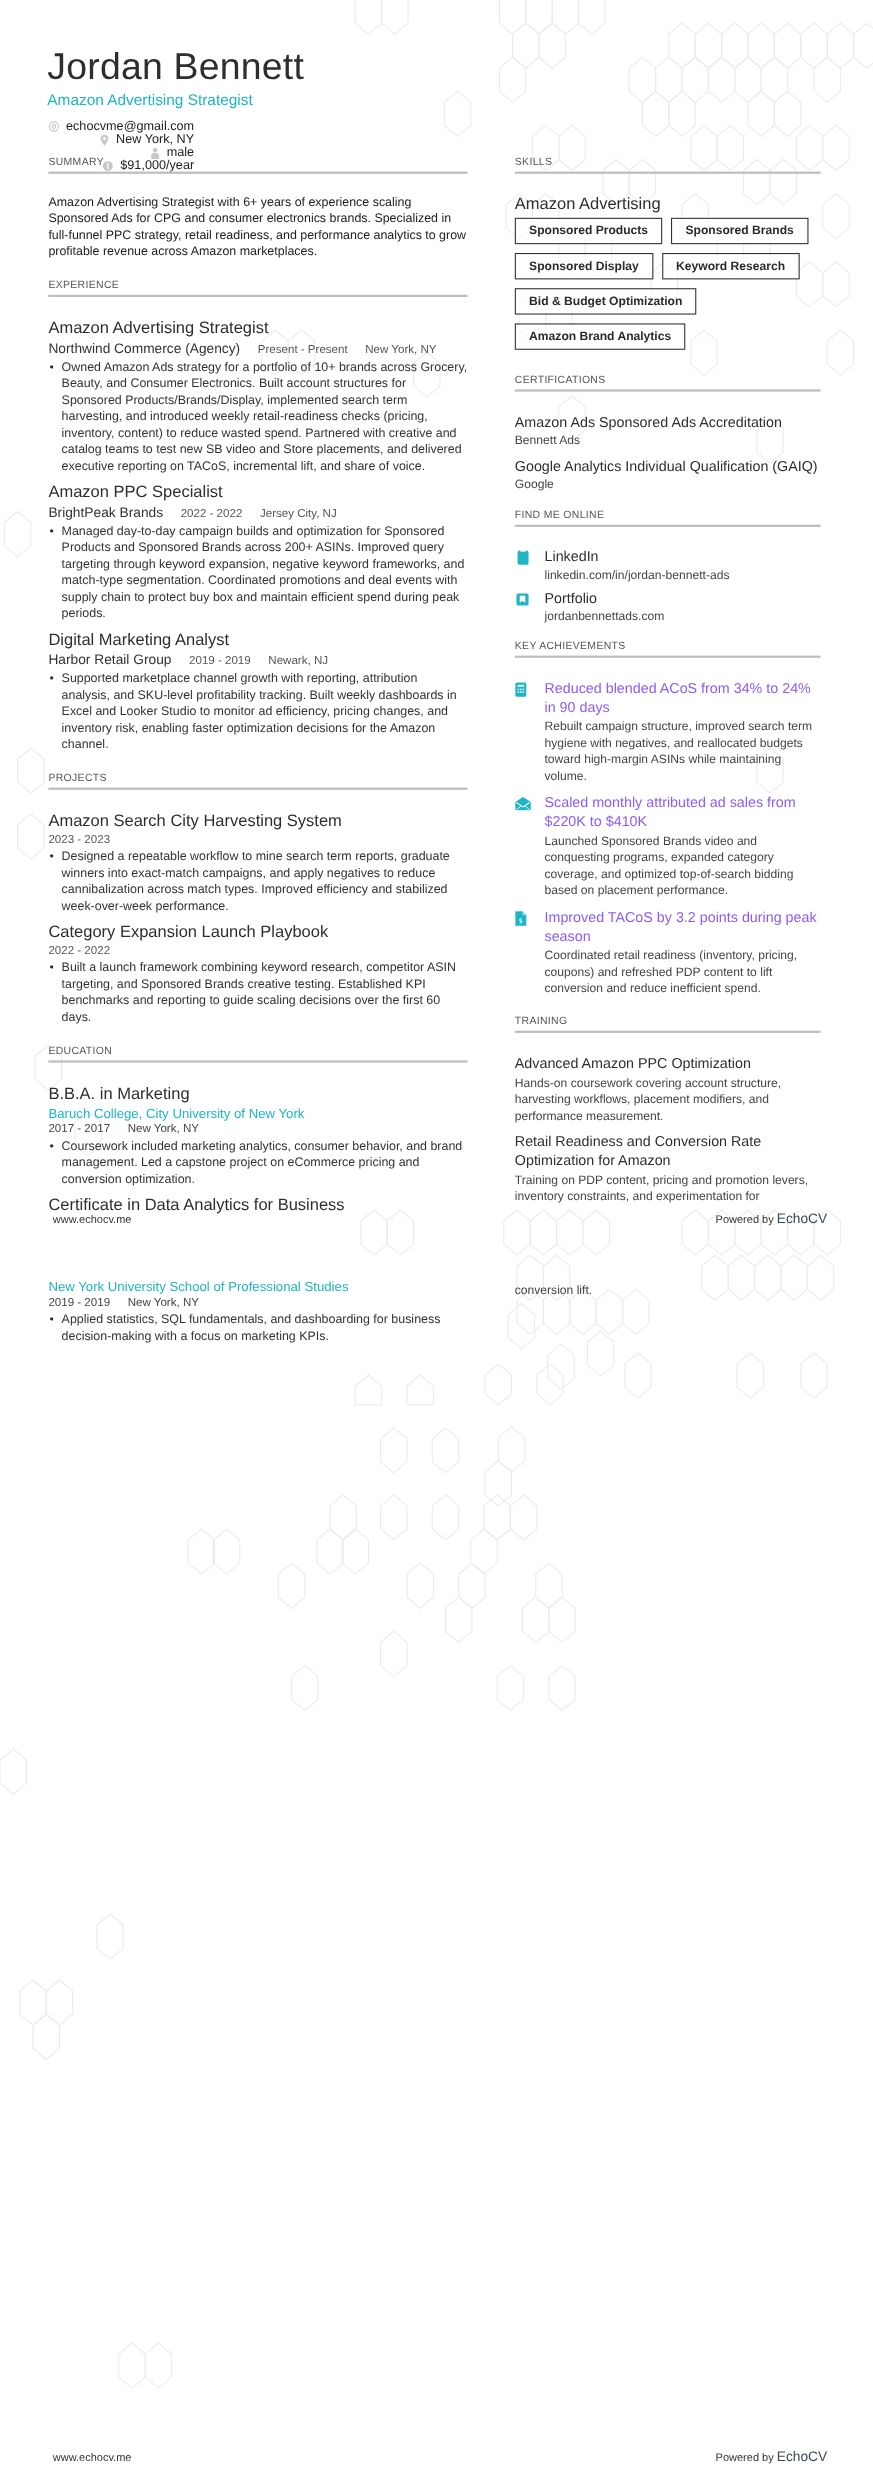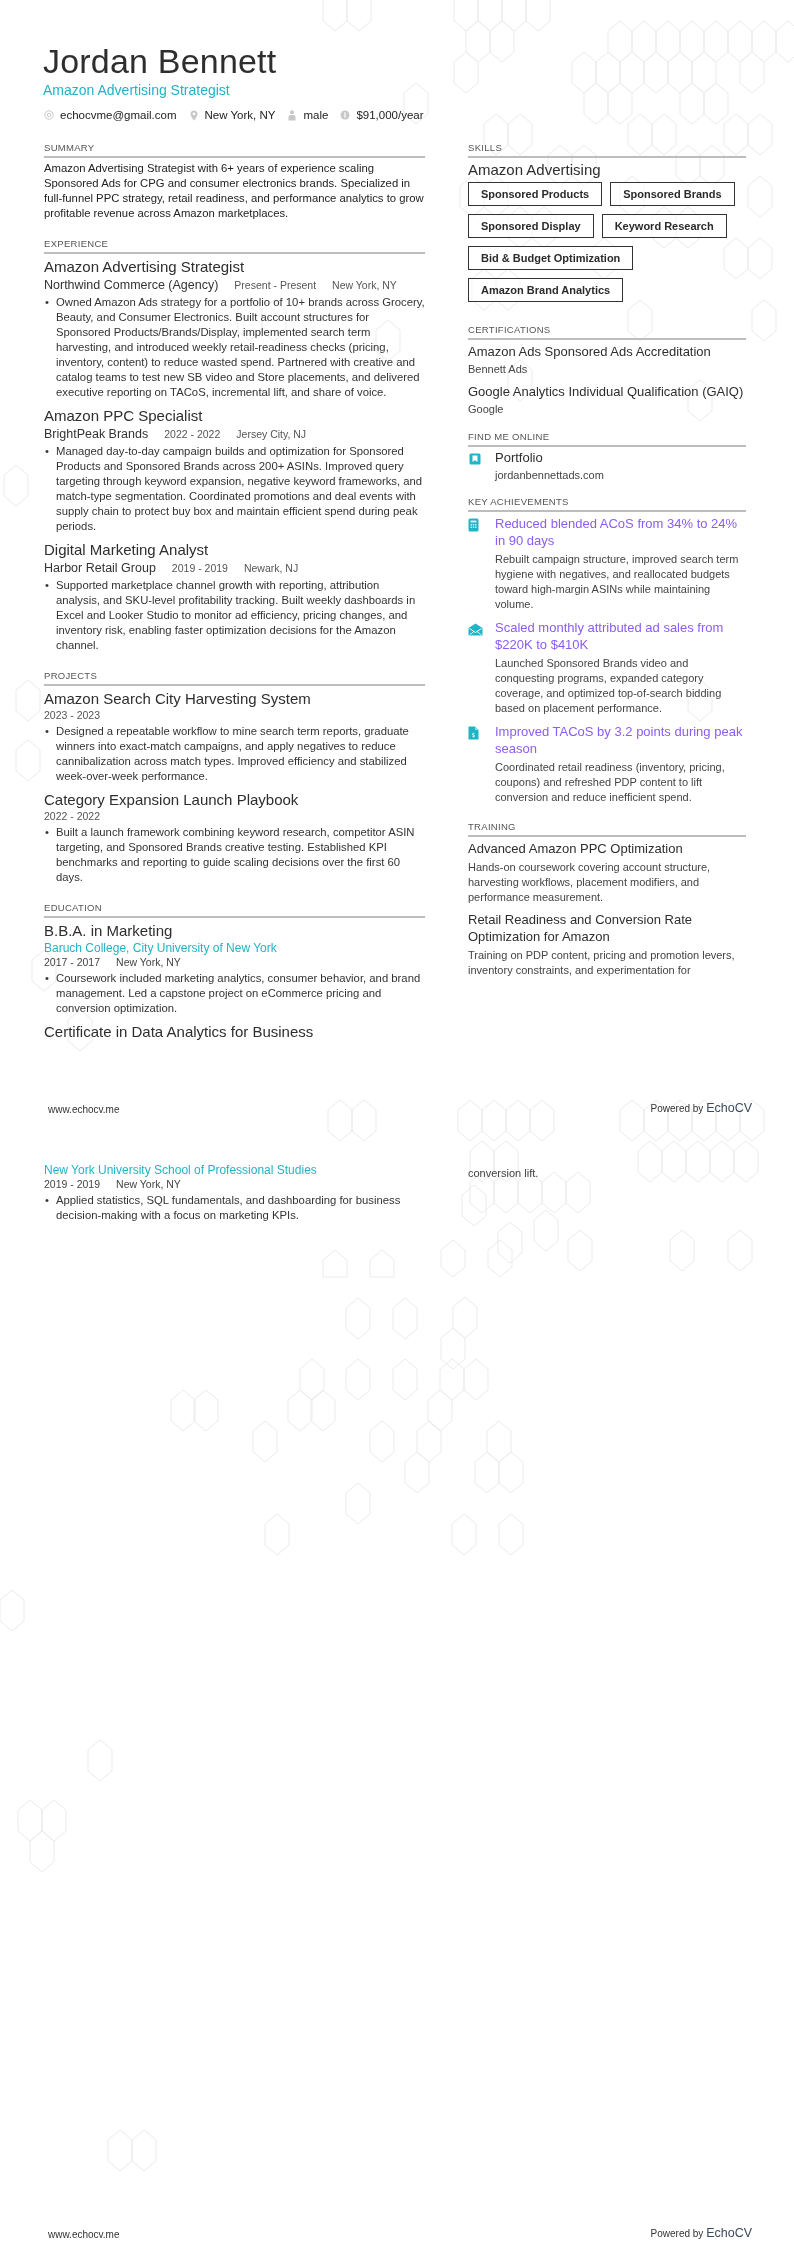--- a/index.html
+++ b/index.html
@@ -8,28 +8,28 @@
 
   .hexbg { position: absolute; left: 0; top: 0; width: 794px; height: 2246px; z-index: 0; pointer-events: none; }
   .hexbg polygon { fill: none; stroke: #ebebeb; stroke-width: 1; }
 
   .page { position: absolute; left: 0; width: 794px; z-index: 1; }
   .page1 { top: 0; height: 1120px; }
   .page2 { top: 1120px; height: 1126px; }
 
   .name { position: absolute; left: 43px; top: 42px; font-size: 34px; font-weight: normal; color: #2e2e2e; letter-spacing: 0.2px; }
   .title { position: absolute; left: 43px; top: 82px; font-size: 14px; color: #1fb5c4; }
-  .contact { position: absolute; left: 44px; top: 109px; display: flex; align-items: flex-end; font-size: 11.5px; color: #222; }
+  .contact { position: absolute; left: 44px; top: 109px; display: flex; align-items: flex-end; font-size: 11.5px; color: #222; flex-direction: column; }
   .contact .ci { display: flex; align-items: center; margin-right: 12px; }
   .contact .ico { width: 10px; height: 10px; margin-right: 6px; color: #c8c8c8; display: inline-flex; align-items: center; justify-content: center; }
 
   .col-left { position: absolute; left: 44px; width: 381px; }
   .col-right { position: absolute; left: 468px; width: 278px; }
 
-  .sec-h { font-size: 9.5px; color: #555; letter-spacing: 0.3px; text-transform: uppercase; padding-bottom: 3px; border-bottom: 2px solid #bdbdbd; margin-bottom: 3px; }
+  .sec-h { font-size: 9.5px; color: #555; letter-spacing: 0.3px; text-transform: uppercase; padding-bottom: 3px; border-bottom: 2px solid #bdbdbd; margin-bottom: 19px; }
 
   .summary { font-size: 11.3px; line-height: 15px; color: #222; }
 
   .job-title { font-size: 15px; color: #2e2e2e; line-height: 19px; }
   .job-meta { display: flex; align-items: baseline; margin-top: 2px; }
   .job-company { font-size: 12.5px; color: #333; margin-right: 16px; }
   .job-dates { font-size: 10.5px; color: #555; margin-right: 16px; }
   .job-loc { font-size: 10.5px; color: #555; }
   .bullet { position: relative; padding-left: 12px; font-size: 11.3px; line-height: 15px; color: #333; margin-top: 3px; }
   .bullet::before { content: "•"; position: absolute; left: 1px; top: 0; color: #333; }
@@ -340,20 +340,32 @@
       <div>
         <div class="cert-name">Google Analytics Individual Qualification (GAIQ)</div>
         <div class="cert-issuer">Google</div>
       </div>
     </section>
 
     <section style="margin-top:16px;">
       <div class="sec-h">FIND ME ONLINE</div>
       <div class="link-row">
         <span class="link-ico">
+          <svg width="11" height="14" viewBox="0 0 11 14">
+              <rect x="0.5" y="0.5" width="10" height="13" rx="2" fill="#1fb5c4"></rect>
+              <rect x="3" y="0" width="5" height="1.5" fill="#fff"></rect>
+            </svg>
+        </span>
+        <div>
+          <div class="link-label">LinkedIn</div>
+          <div class="link-url">linkedin.com/in/jordan-bennett-ads</div>
+        </div>
+      </div>
+      <div class="link-row">
+        <span class="link-ico">
           <svg width="12" height="12" viewBox="0 0 12 12">
               <rect x="0.5" y="0.5" width="11" height="11" rx="1.5" fill="#1fb5c4"></rect>
               <path d="M3.5 2.5 H8.5 V9 L6 7.3 L3.5 9 Z" fill="#fff"></path>
             </svg>
         </span>
         <div>
           <div class="link-label">Portfolio</div>
           <div class="link-url">jordanbennettads.com</div>
         </div>
       </div>

